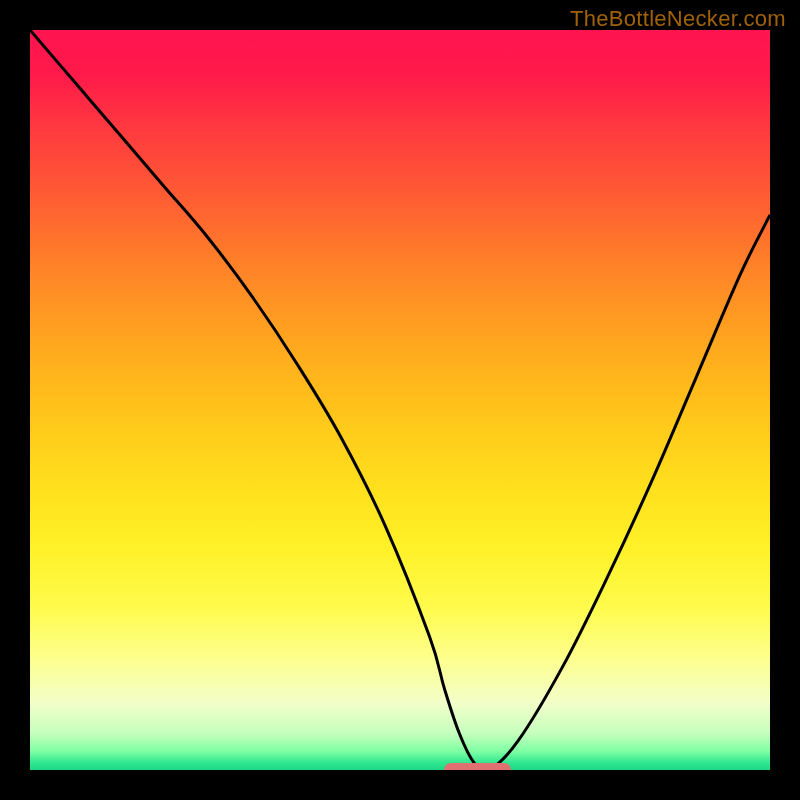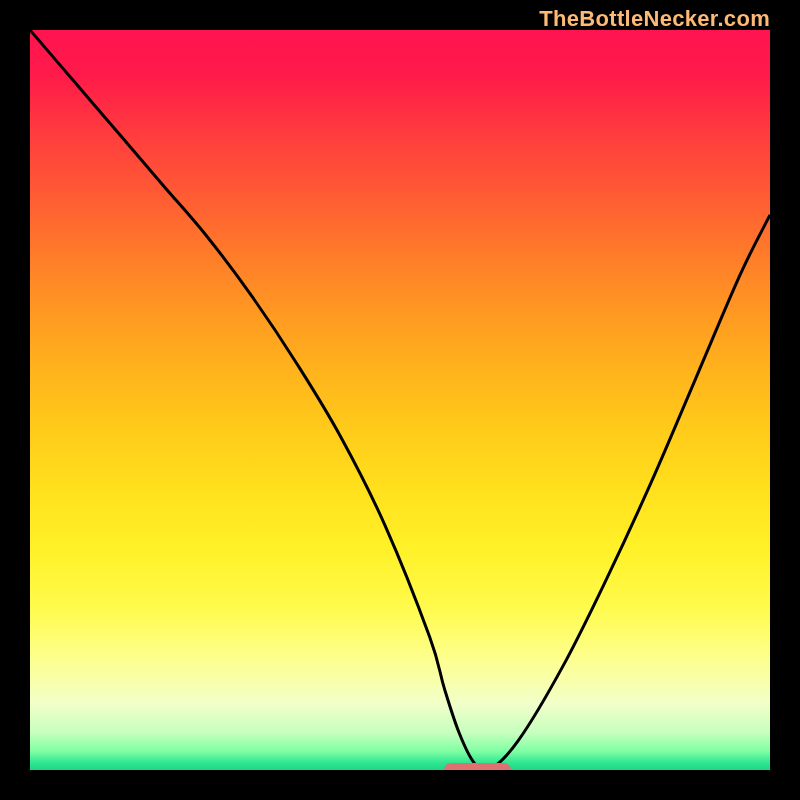--- a/index.html
+++ b/index.html
@@ -13,24 +13,24 @@
   }
   .frame {
     position: relative;
     width: 800px;
     height: 800px;
     background: #000;
   }
   .watermark {
     position: absolute;
     top: 6px;
-    right: 30px;
-    color: #fdba74;
+    right: 14px;
+    color: #a16207;
     font-size: 22px;
-    font-weight: 700;
+    font-weight: 400;
     letter-spacing: 0.3px;
     z-index: 10;
   }
   .plot {
     position: absolute;
     left: 30px;
     top: 30px;
     width: 740px;
     height: 740px;
     overflow: hidden;

